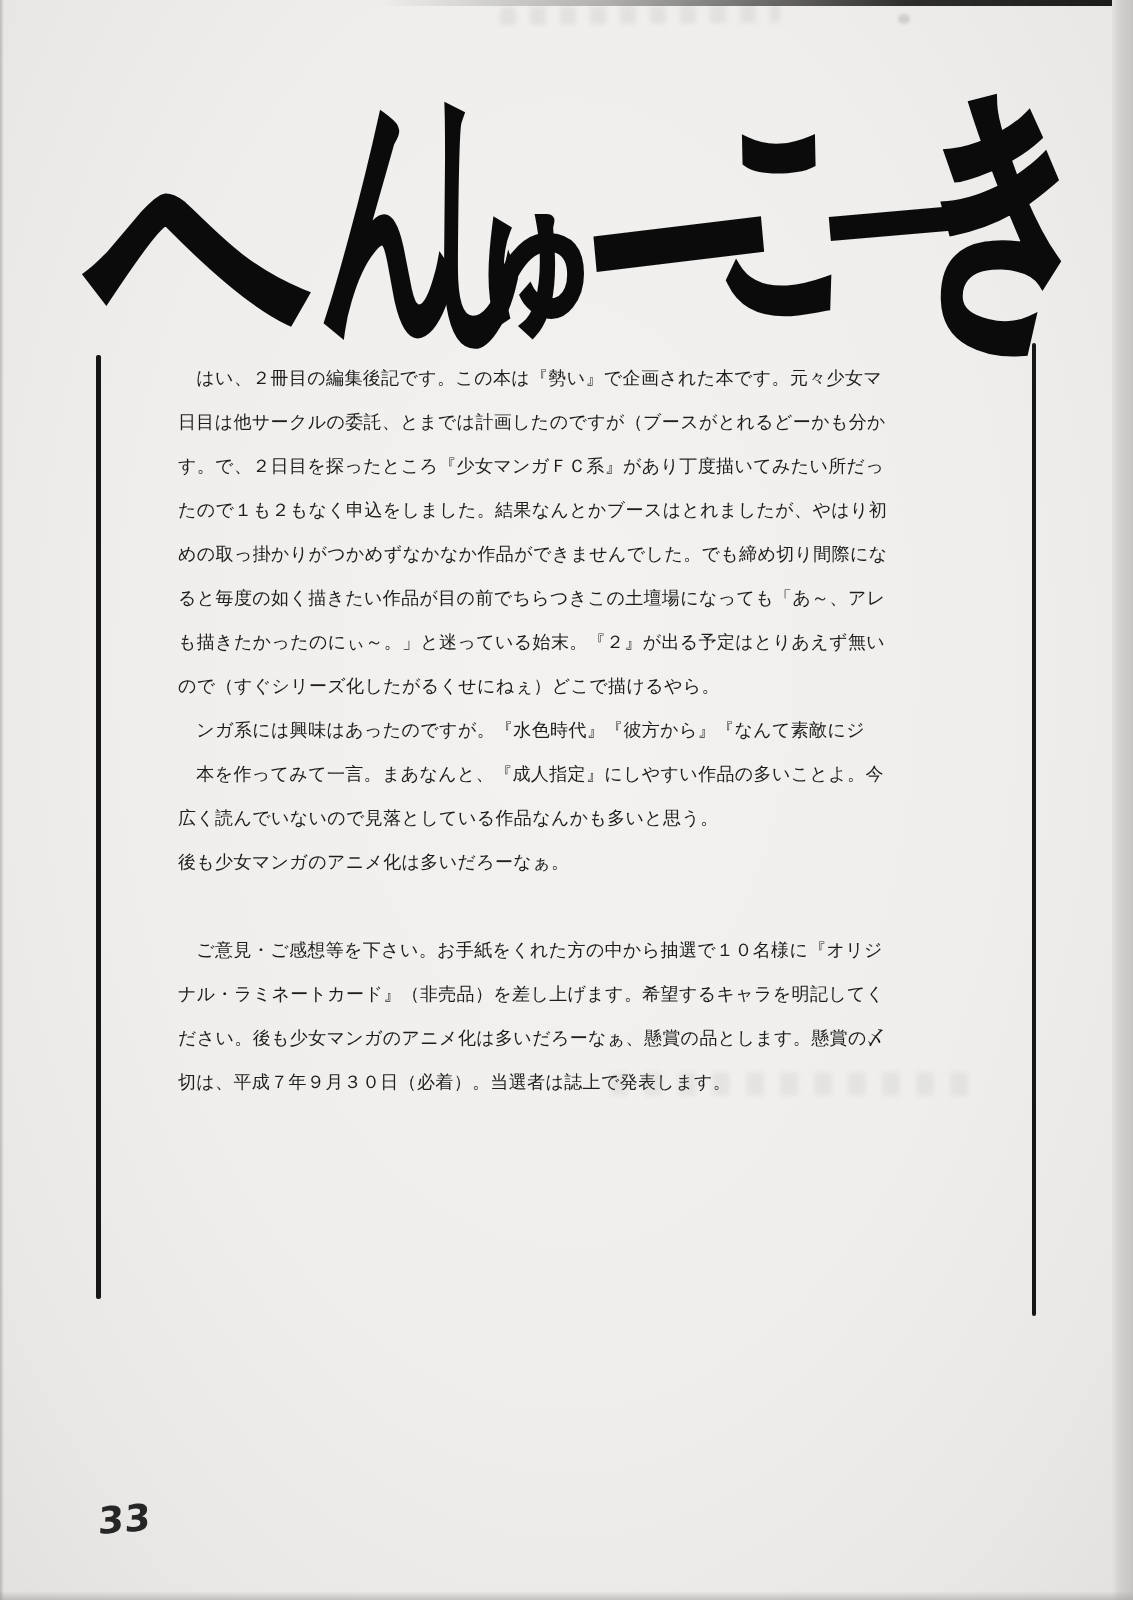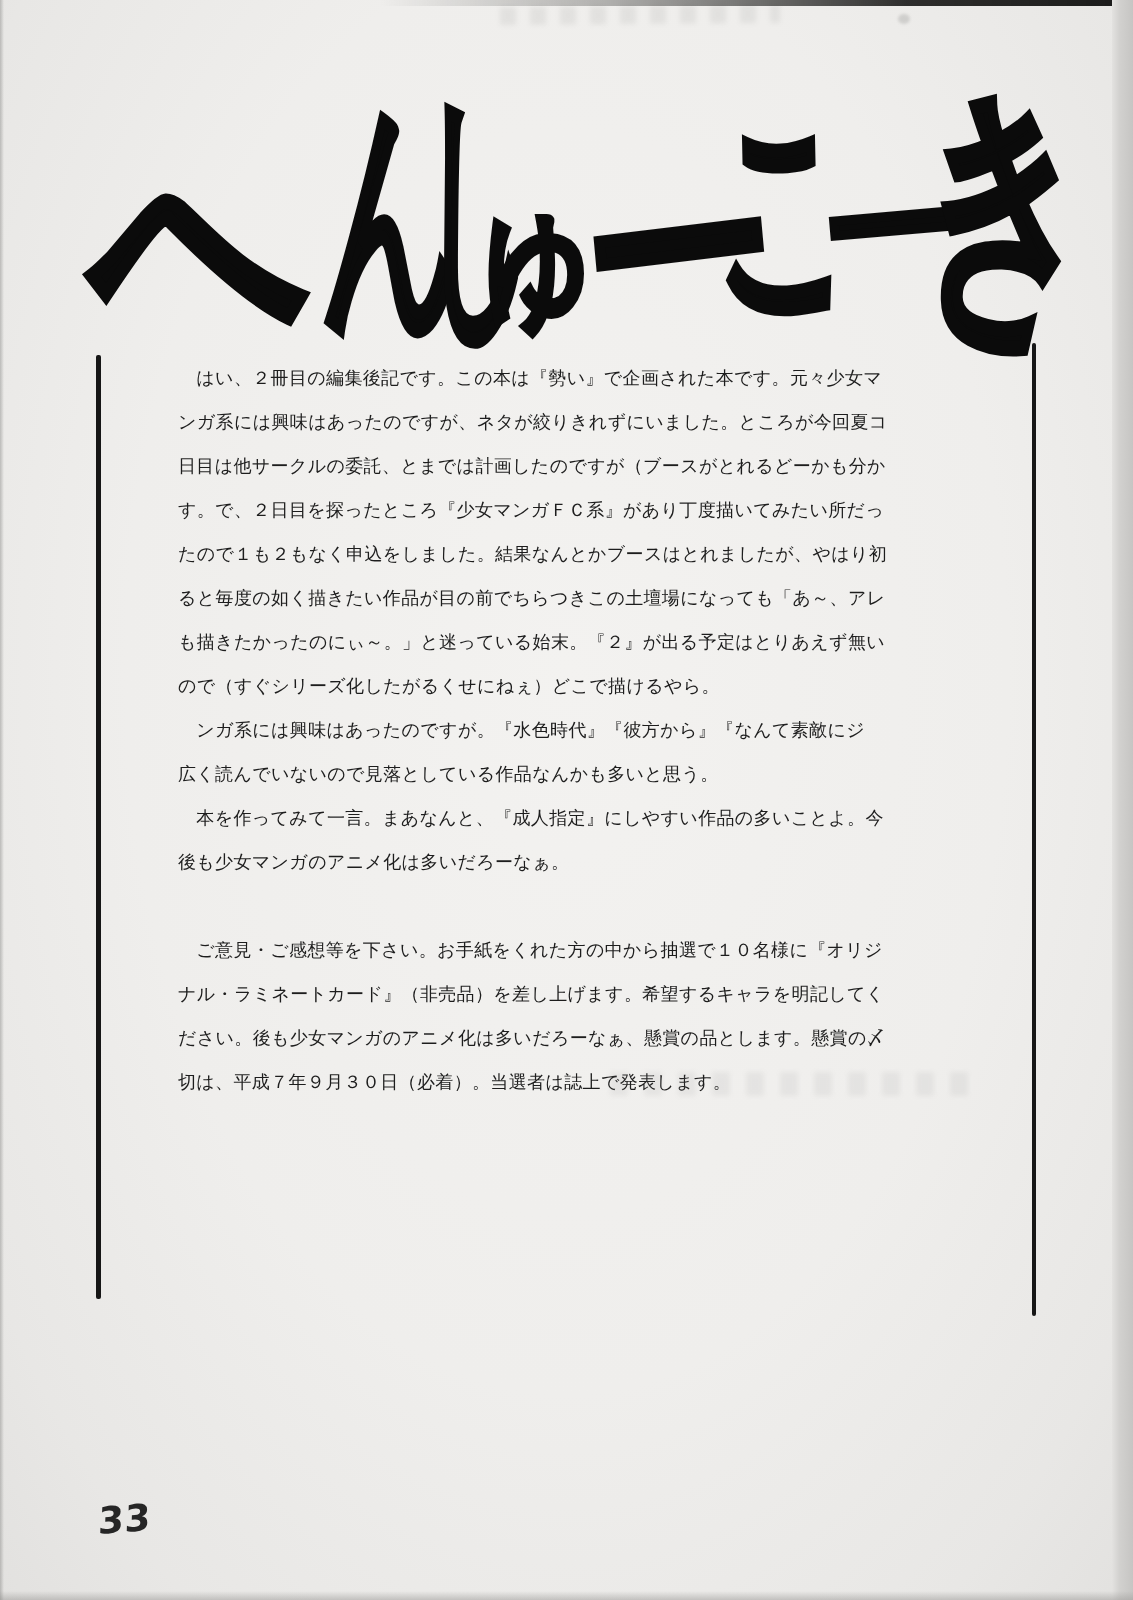--- a/index.html
+++ b/index.html
@@ -107,30 +107,30 @@
     <span class="tc">こ</span>
     <span class="tc">ー</span>
     <span class="tc">き</span>
   </div>
 
 <div class="rule rule-left"></div>
 <div class="rule rule-right"></div>
 
 <div class="body-text">
     <div class="bodyline">　はい、２冊目の編集後記です。この本は『勢い』で企画された本です。元々少女マ</div>
-    <div class="bodyline">ンガ系には興味はあったのですが、ネタが絞りきれずにいました。ところが今回夏コ</div>
     <div class="bodyline">日目は他サークルの委託、とまでは計画したのですが（ブースがとれるどーかも分か</div>
     <div class="bodyline">す。で、２日目を探ったところ『少女マンガＦＣ系』があり丁度描いてみたい所だっ</div>
     <div class="bodyline">たので１も２もなく申込をしました。結果なんとかブースはとれましたが、やはり初</div>
+    <div class="bodyline">めの取っ掛かりがつかめずなかなか作品ができませんでした。でも締め切り間際にな</div>
     <div class="bodyline">ると毎度の如く描きたい作品が目の前でちらつきこの土壇場になっても「あ～、アレ</div>
     <div class="bodyline">も描きたかったのにぃ～。」と迷っている始末。『２』が出る予定はとりあえず無い</div>
     <div class="bodyline">ので（すぐシリーズ化したがるくせにねぇ）どこで描けるやら。</div>
     <div class="bodyline">　ンガ系には興味はあったのですが。『水色時代』『彼方から』『なんて素敵にジ</div>
+    <div class="bodyline">　本を作ってみて一言。まあなんと、『成人指定』にしやすい作品の多いことよ。今</div>
     <div class="bodyline">広く読んでいないので見落としている作品なんかも多いと思う。</div>
-    <div class="bodyline">　本を作ってみて一言。まあなんと、『成人指定』にしやすい作品の多いことよ。今</div>
     <div class="bodyline">後も少女マンガのアニメ化は多いだろーなぁ。</div>
     <div class="bodyline">&nbsp;</div>
     <div class="bodyline">　ご意見・ご感想等を下さい。お手紙をくれた方の中から抽選で１０名様に『オリジ</div>
     <div class="bodyline">ナル・ラミネートカード』（非売品）を差し上げます。希望するキャラを明記してく</div>
     <div class="bodyline">ださい。後も少女マンガのアニメ化は多いだろーなぁ、懸賞の品とします。懸賞の〆</div>
     <div class="bodyline">切は、平成７年９月３０日（必着）。当選者は誌上で発表します。</div>
   </div>
 
 <div class="ghost ghost-2"></div>
 

